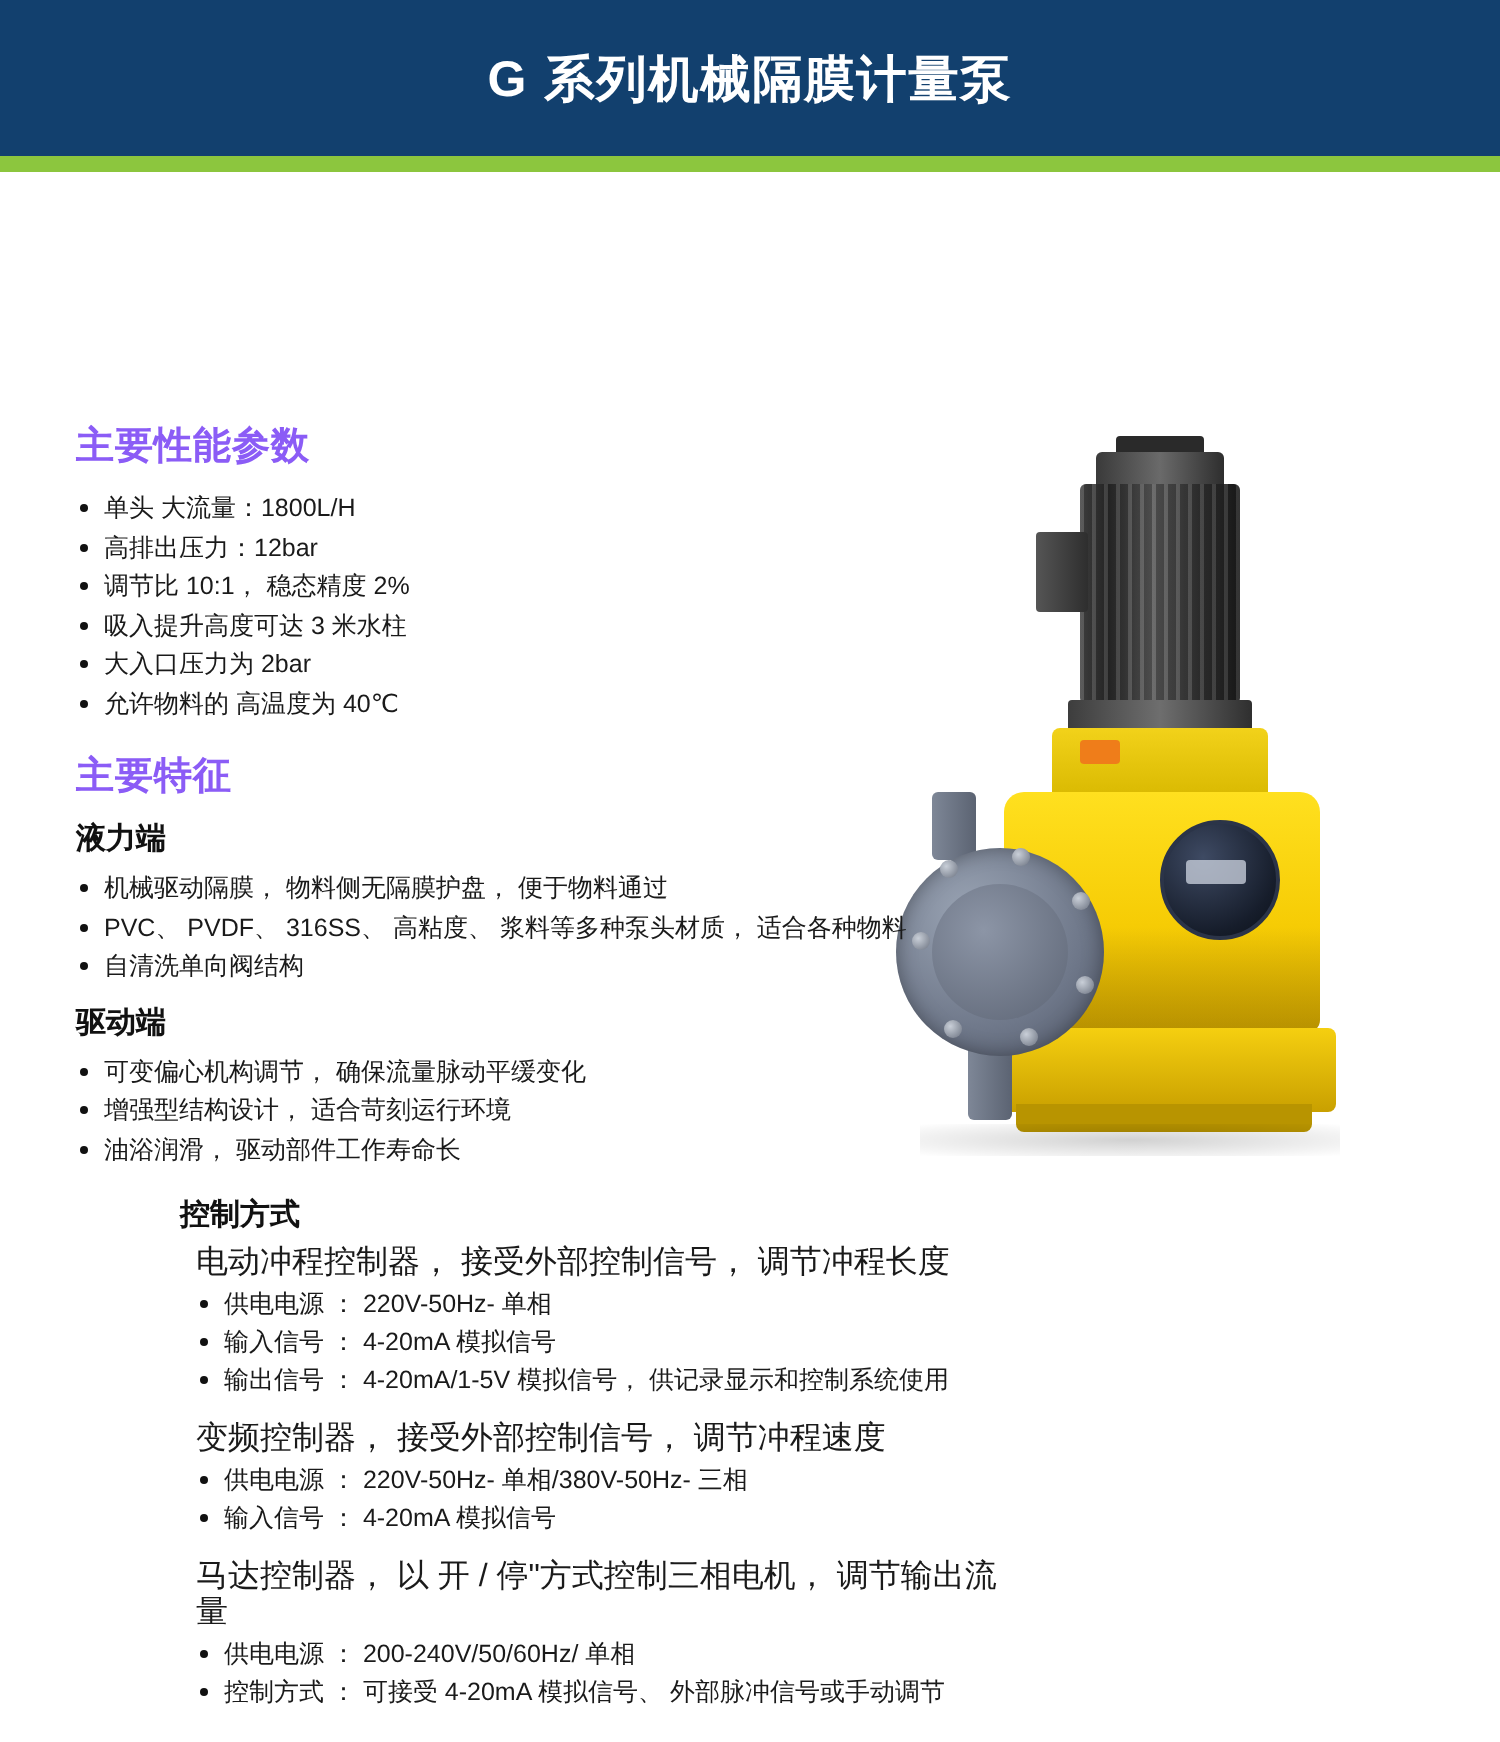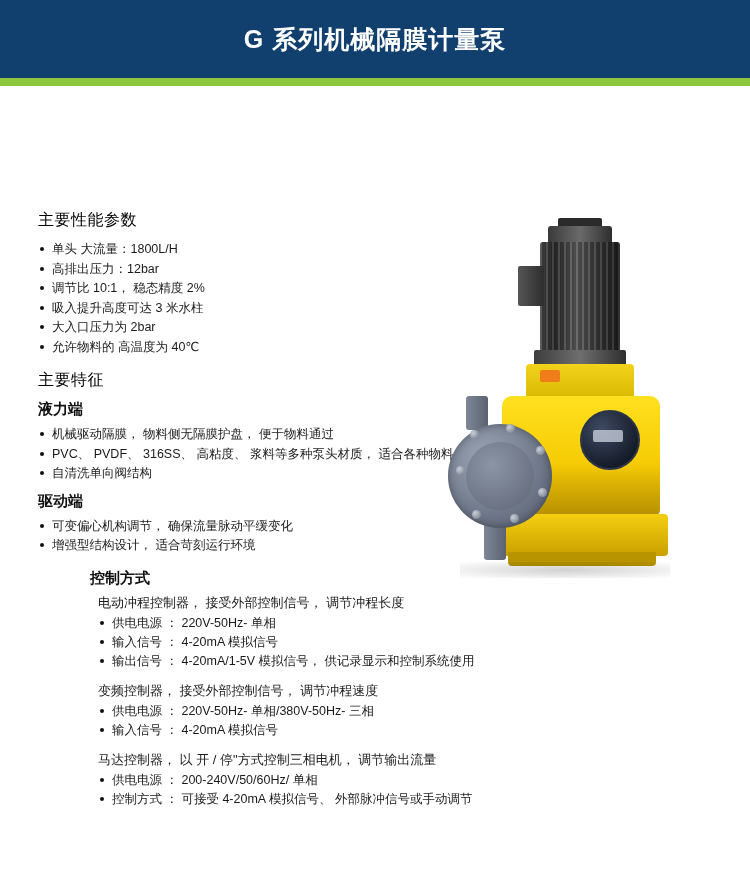--- a/index.html
+++ b/index.html
@@ -28,23 +28,23 @@
   .content{
     position:relative;
     padding:0;
   }
   .left-col{
     position:absolute;
     left:38px;top:124px;
     width:470px;
   }
   h2.section{
-    color:#000000;
-    font-size:16px;
-    font-weight:normal;
+    color:#8b5cf6;
+    font-size:19px;
+    font-weight:bold;
     margin:0 0 9px 0;
     letter-spacing:0.5px;
   }
   h3.sub{
     color:#111;
     font-size:15px;
     font-weight:bold;
     margin:0 0 6px 0;
   }
   ul.bullets{
@@ -67,21 +67,21 @@
     border-radius:50%;
     background:#111;
   }
   .blk{margin-bottom:14px;}
   .gap-sm{height:8px;}
   .indent{margin-left:52px;}
   .ctrl-head{
     font-size:15px;font-weight:bold;margin:0 0 6px 0;color:#111;
   }
   .ctrl-lead{
-    font-size:13px;line-height:18px;margin:0 0 2px 0;padding-left:8px;
+    font-size:16px;line-height:18px;margin:0 0 2px 0;padding-left:8px;
   }
   ul.bullets.tight li{line-height:18px;}
   .ctrl-block{margin-bottom:12px;}
   .ctrl-block ul.bullets li{padding-left:22px;}
   .ctrl-block ul.bullets li:before{left:10px;}
   
   .pump{
     position:absolute;
     left:430px;top:128px;
     width:300px;height:400px;
@@ -242,20 +242,21 @@
         <li>PVC、 PVDF、 316SS、 高粘度、 浆料等多种泵头材质， 适合各种物料</li>
         <li>自清洗单向阀结构</li>
       </ul>
 
       <div class="gap-sm"></div>
 
       <h3 class="sub">驱动端</h3>
       <ul class="bullets">
         <li>可变偏心机构调节， 确保流量脉动平缓变化</li>
         <li>增强型结构设计， 适合苛刻运行环境</li>
+        <li>油浴润滑， 驱动部件工作寿命长</li>
       </ul>
     </div>
 
     <div class="indent">
       <div class="ctrl-head">控制方式</div>
 
       <div class="ctrl-block">
         <p class="ctrl-lead">电动冲程控制器， 接受外部控制信号， 调节冲程长度</p>
         <ul class="bullets tight">
           <li>供电电源 ： 220V-50Hz- 单相</li>

